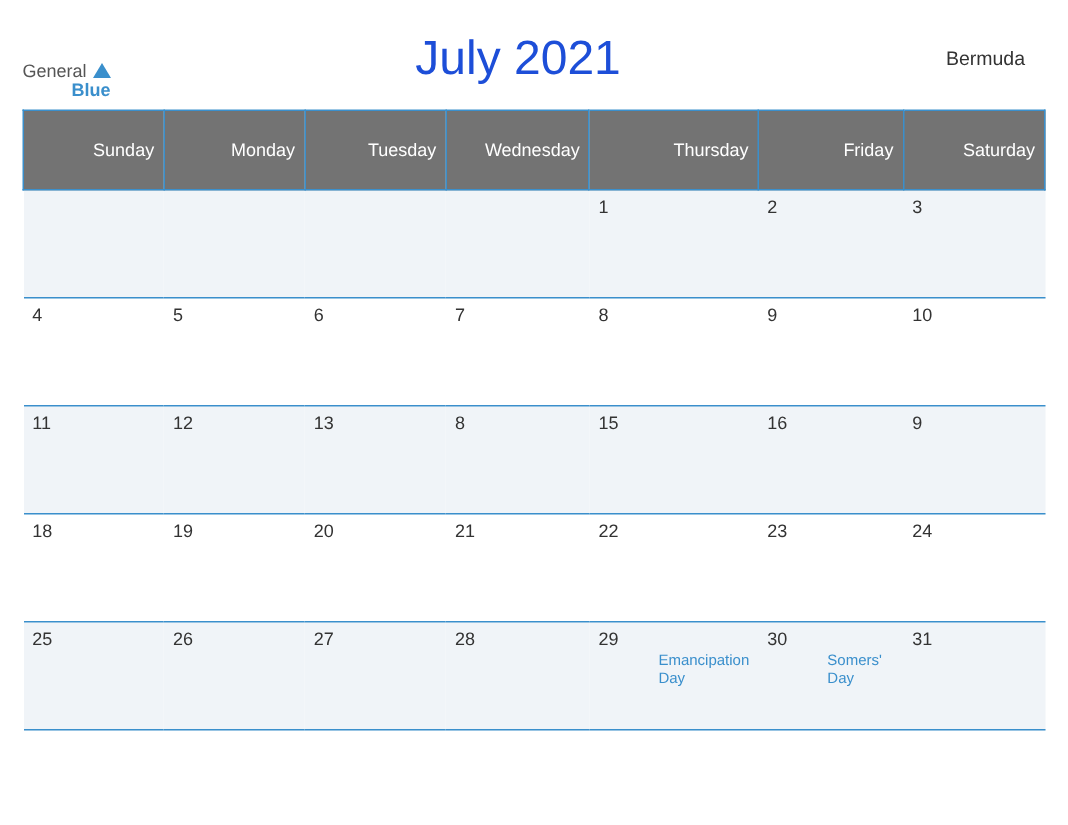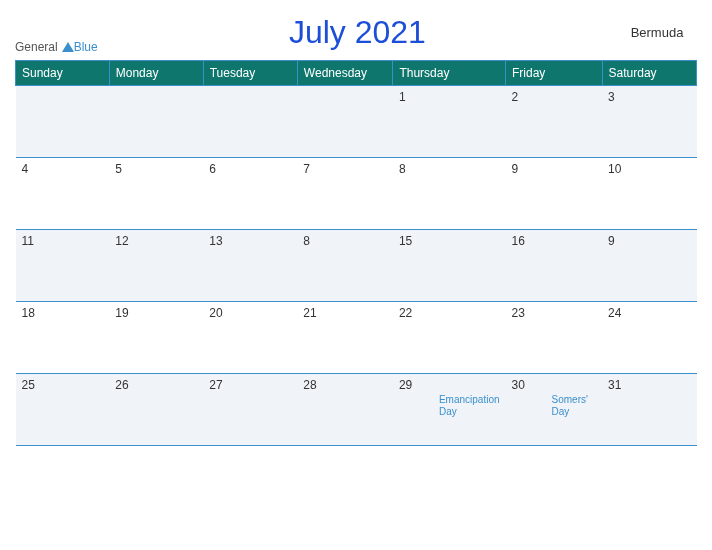--- a/index.html
+++ b/index.html
@@ -17,35 +17,35 @@
       padding: 10px 15px 15px 15px;
     }
     .header {
       display: flex;
       align-items: center;
       justify-content: space-between;
       margin-bottom: 6px;
     }
     .logo {
       display: flex;
-      flex-direction: row;
+      flex-direction: column;
       align-items: flex-end;
       font-size: 11px;
       line-height: 1.1;
       margin-top: 31px;
     }
     .logo-general {
       color: #555;
       font-size: 12px;
       font-weight: normal;
     }
     .logo-blue {
       color: #3a8fcc;
       font-size: 12px;
-      font-weight: normal;
+      font-weight: bold;
     }
     .logo-triangle {
       display: inline-block;
       width: 0;
       height: 0;
       border-left: 6px solid transparent;
       border-right: 6px solid transparent;
       border-bottom: 10px solid #3a8fcc;
       margin-left: 2px;
       vertical-align: middle;
@@ -62,26 +62,26 @@
       font-size: 13px;
       color: #333;
       text-align: center;
       min-width: 80px;
     }
     .calendar-grid {
       width: 100%;
       border-collapse: collapse;
     }
     .calendar-grid thead tr th {
-      background: #0f766e;
+      background: #737373;
       color: #fff;
       font-size: 12px;
       font-weight: normal;
-      padding: 5px 6px;
-      text-align: left;
+      padding: 19px 6px;
+      text-align: right;
       border: 1px solid #3a8fcc;
     }
     .calendar-grid tbody tr td {
       width: calc(100% / 7);
       border-bottom: 1.5px solid #3a8fcc;
       vertical-align: top;
       padding: 4px 6px 4px 6px;
       height: 72px;
       font-size: 12px;
       color: #333;

